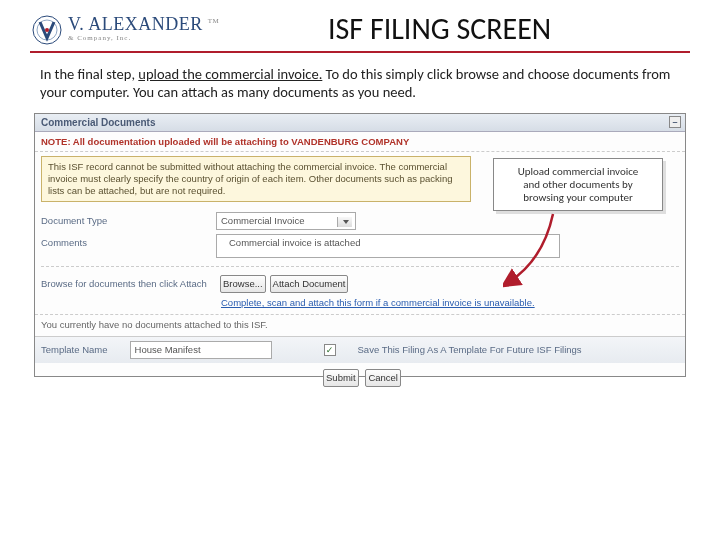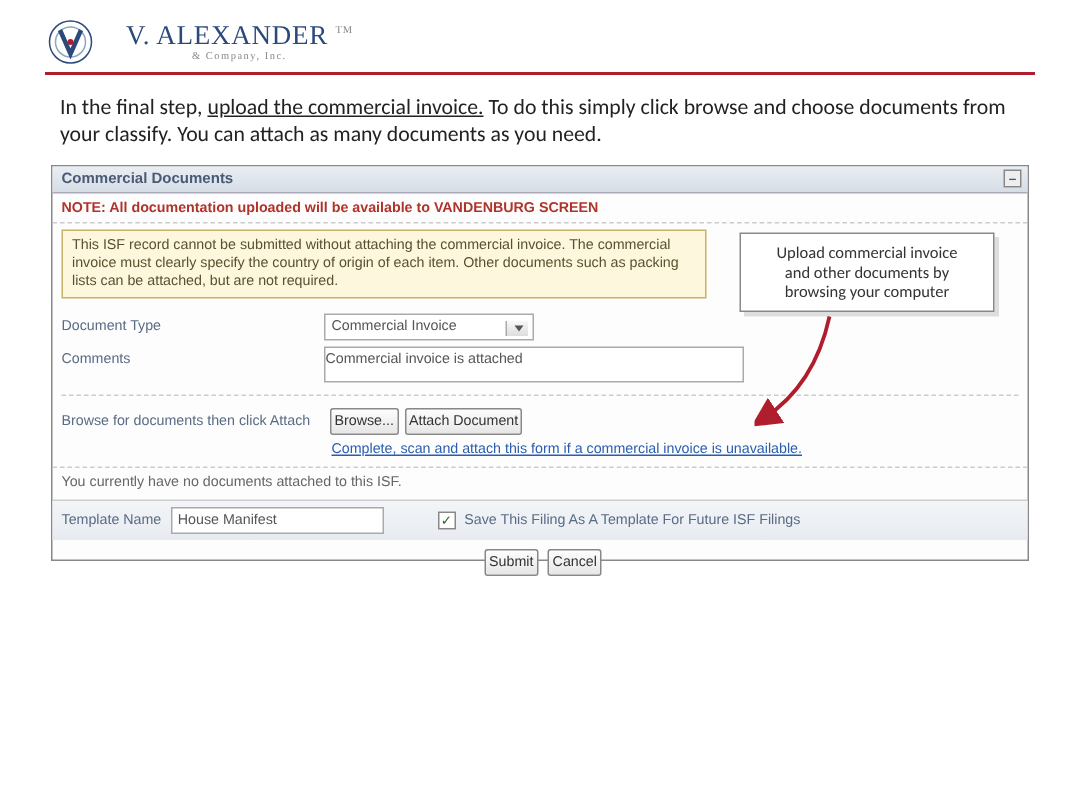--- a/index.html
+++ b/index.html
@@ -12,22 +12,21 @@
     overflow: hidden;
   }
   .header {
     display: flex;
     align-items: center;
     padding: 10px 20px 4px 30px;
   }
   .logo {
     display: flex;
     align-items: center;
-    gap: 20px;
-    text-align: center;
+    gap: 4px;
   }
   .logo-mark {
     position: relative;
     width: 34px;
     height: 34px;
   }
   .logo-text {
     font-family: "Times New Roman", serif;
     font-size: 18px;
     color: #2b4a7a;
@@ -169,25 +168,25 @@
     right: 6px; top: 7px;
     width: 0; height: 0;
     border-left: 3px solid transparent;
     border-right: 3px solid transparent;
     border-top: 4px solid #555;
     z-index: 2;
   }
   .textarea {
     border: 1px solid #aaa;
     background: #fff;
-    width: 280px;
+    width: 344px;
     height: 24px;
     font-size: 9.5px;
     color: #555;
-    padding: 2px 0;
+    padding: 2px 12px;
   }
   .text-input {
     border: 1px solid #aaa;
     background: #fff;
     height: 18px;
     width: 250px;
     font-size: 9.5px;
     color: #555;
     padding: 0 4px;
     display: flex;
@@ -217,21 +216,21 @@
     color: #666;
     font-size: 9.5px;
     border-top: 1px dashed #ccc;
   }
   .template-bar {
     border-top: 1px solid #ccc;
     background: linear-gradient(#f3f5f8,#e7ebf0);
     padding: 4px 6px;
     display: flex;
     align-items: center;
-    gap: 6px;
+    gap: 22px;
     font-size: 9.5px;
     color: #5a6b85;
   }
   .template-bar .text-input { width: 142px; }
   .checkbox {
     width: 12px; height: 12px;
     border: 1px solid #888;
     background: #fff;
     display: inline-flex;
     align-items: center;
@@ -259,37 +258,38 @@
       </svg>
     </div>
     <div class="logo-text">
       <span>
         <span>V. ALEXANDER</span>
         <sup style="font-size:7px;color:#888">TM</sup>
       </span>
       <span class="logo-sub">&amp; Company, Inc.</span>
     </div>
   </div>
+  <div class="title">ISF FILING SCREEN</div>
 </div>
 <div class="title-underline"></div>
 
 <div class="body-text">
   <p>
-    <span>In the final step, </span><span class="underline">upload the commercial invoice.</span><span> To do this simply click browse and choose documents from your classify. You can attach as many documents as you need.</span>
+    <span>In the final step, </span><span class="underline">upload the commercial invoice.</span><span> To do this simply click browse and choose documents from your computer. You can attach as many documents as you need.</span>
   </p>
 </div>
 
 <div class="screenshot">
 
   <div class="panel-header">
     <span>Commercial Documents</span>
     <span class="collapse-btn">–</span>
   </div>
 
-  <div class="note-line">NOTE: All documentation uploaded will be available to VANDENBURG SCREEN</div>
+  <div class="note-line">NOTE: All documentation uploaded will be attaching to VANDENBURG COMPANY</div>
 
   <div class="warn-box">This ISF record cannot be submitted without attaching the commercial invoice. The commercial invoice must clearly specify the country of origin of each item. Other documents such as packing lists can be attached, but are not required.</div>
 
   <div class="callout">Upload commercial invoice and other documents by browsing your computer</div>
 
   <svg class="arrow" viewBox="0 0 60 80">
     <defs>
       <marker id="ah" markerWidth="8" markerHeight="8" refX="4" refY="4" orient="auto">
         <path d="M0,0 L8,4 L0,8 Z" fill="#b01d2c"></path>
       </marker>

